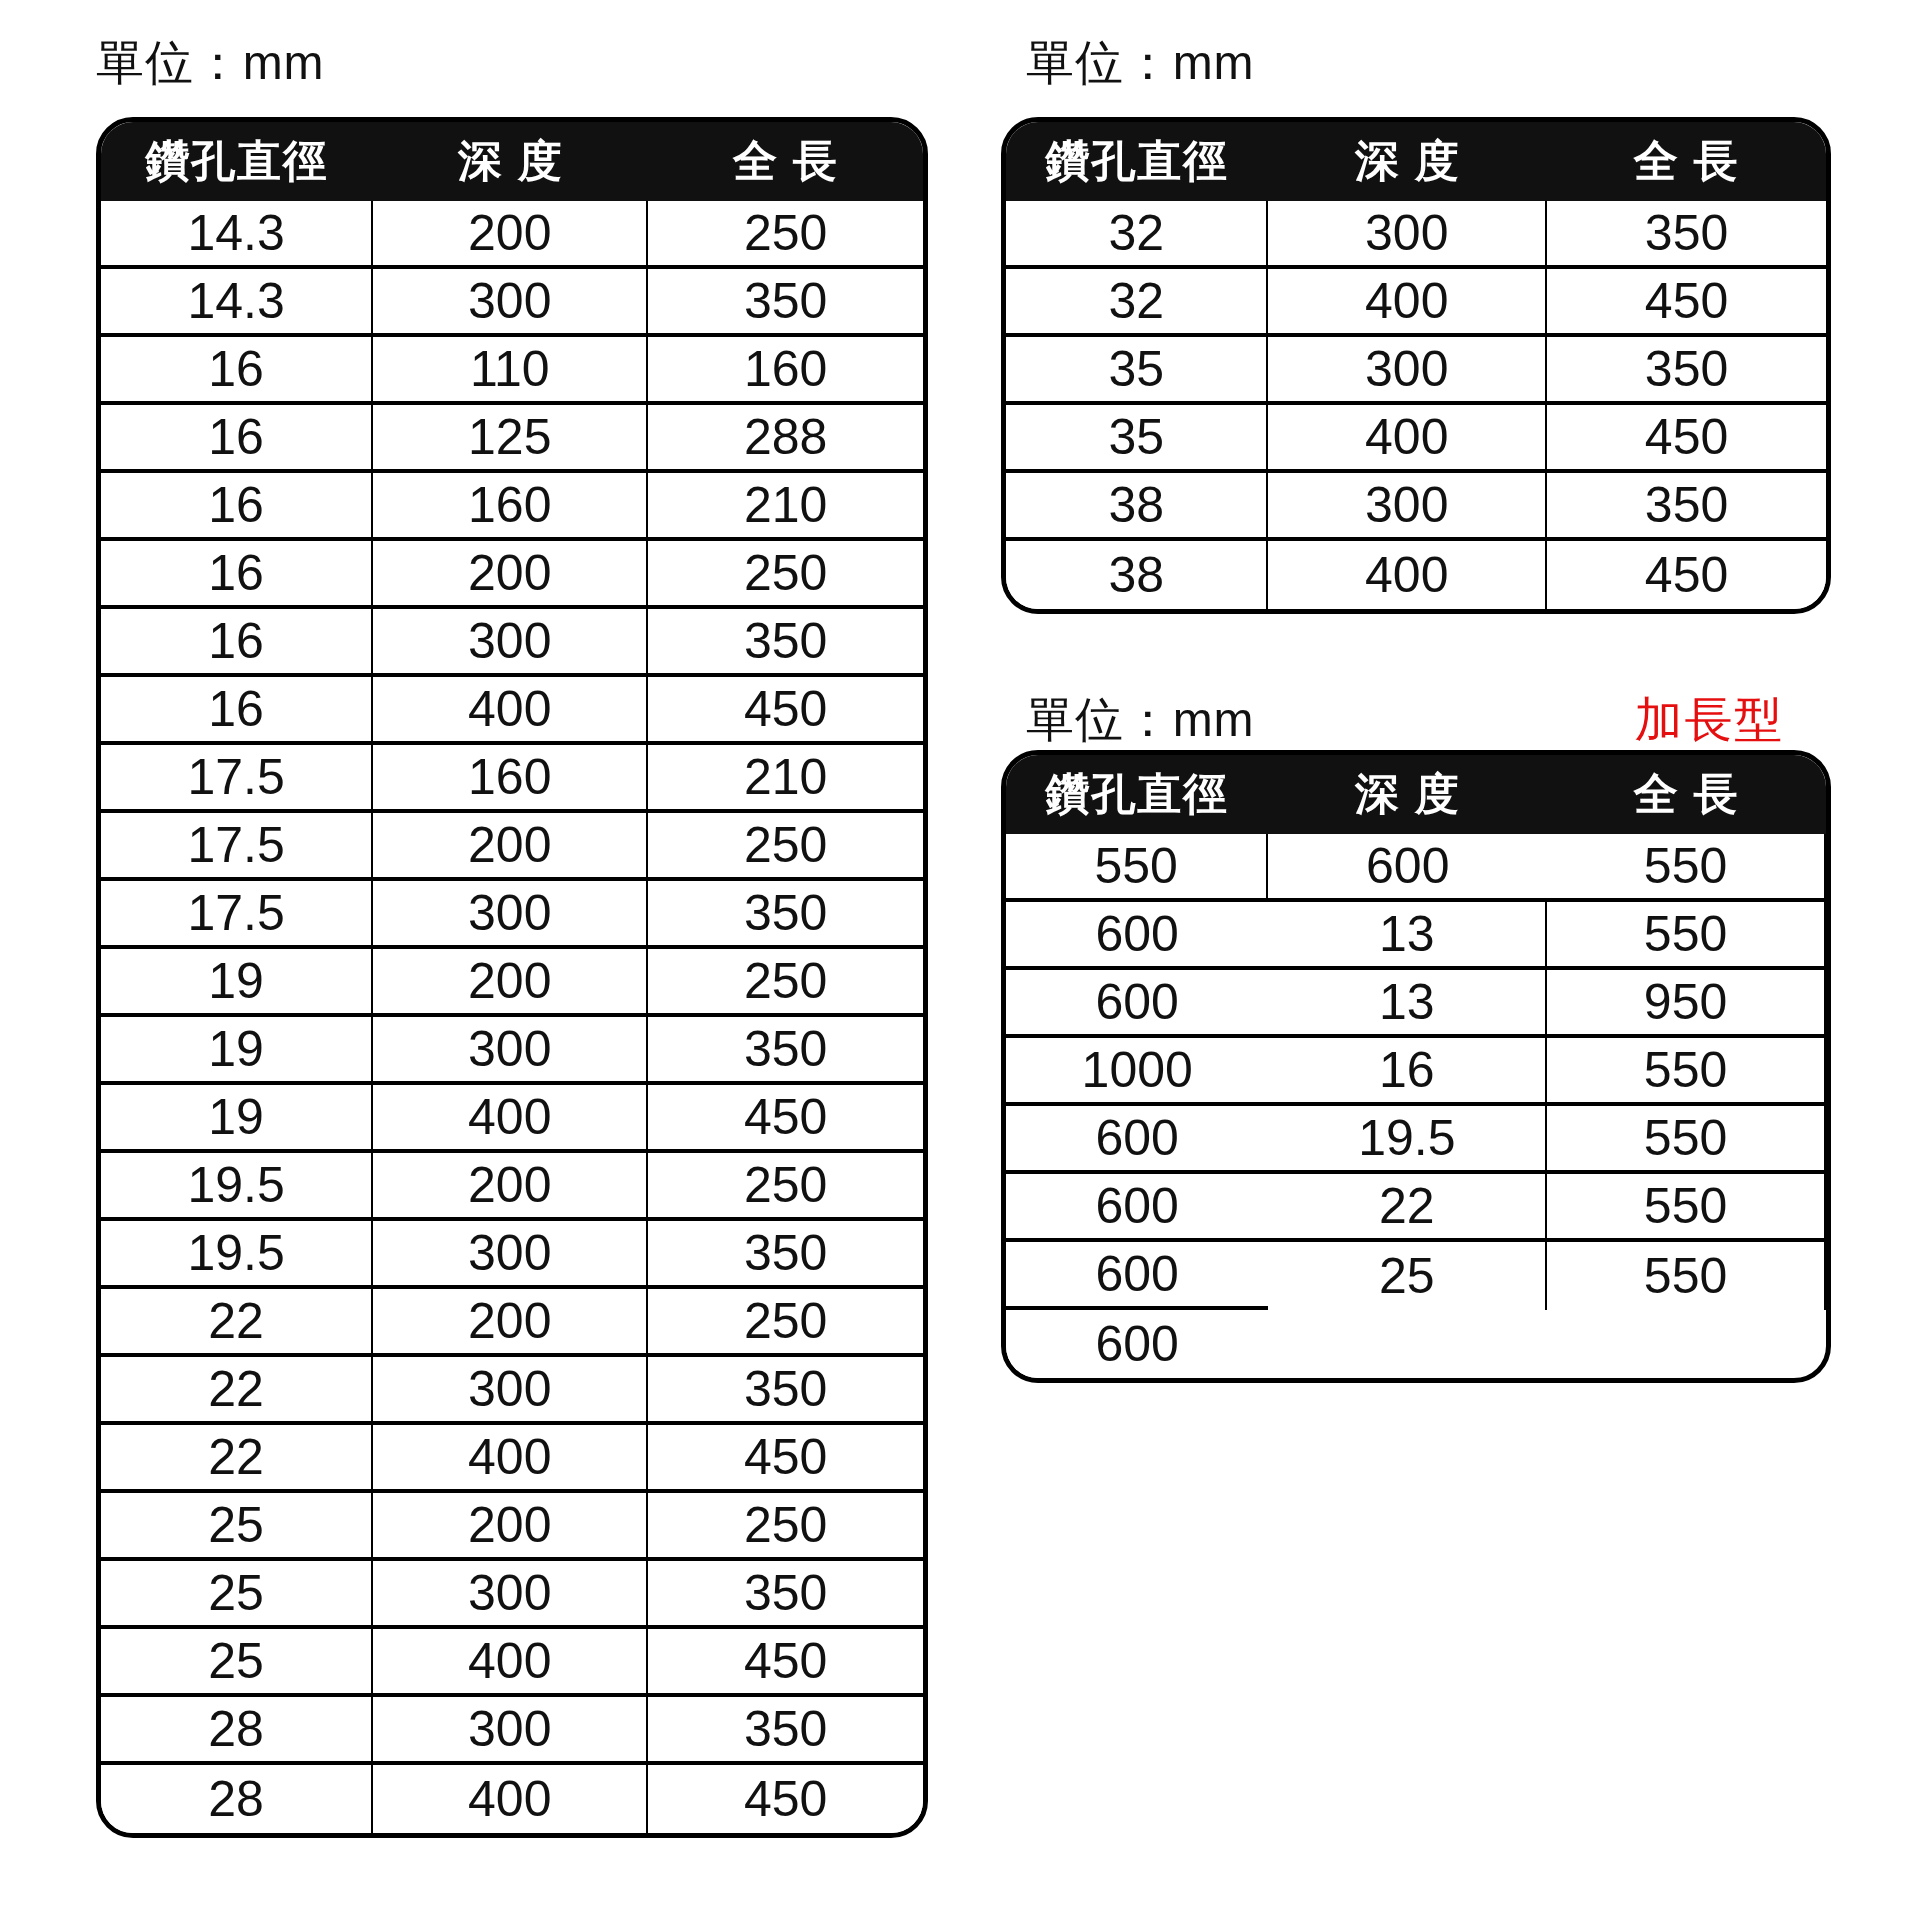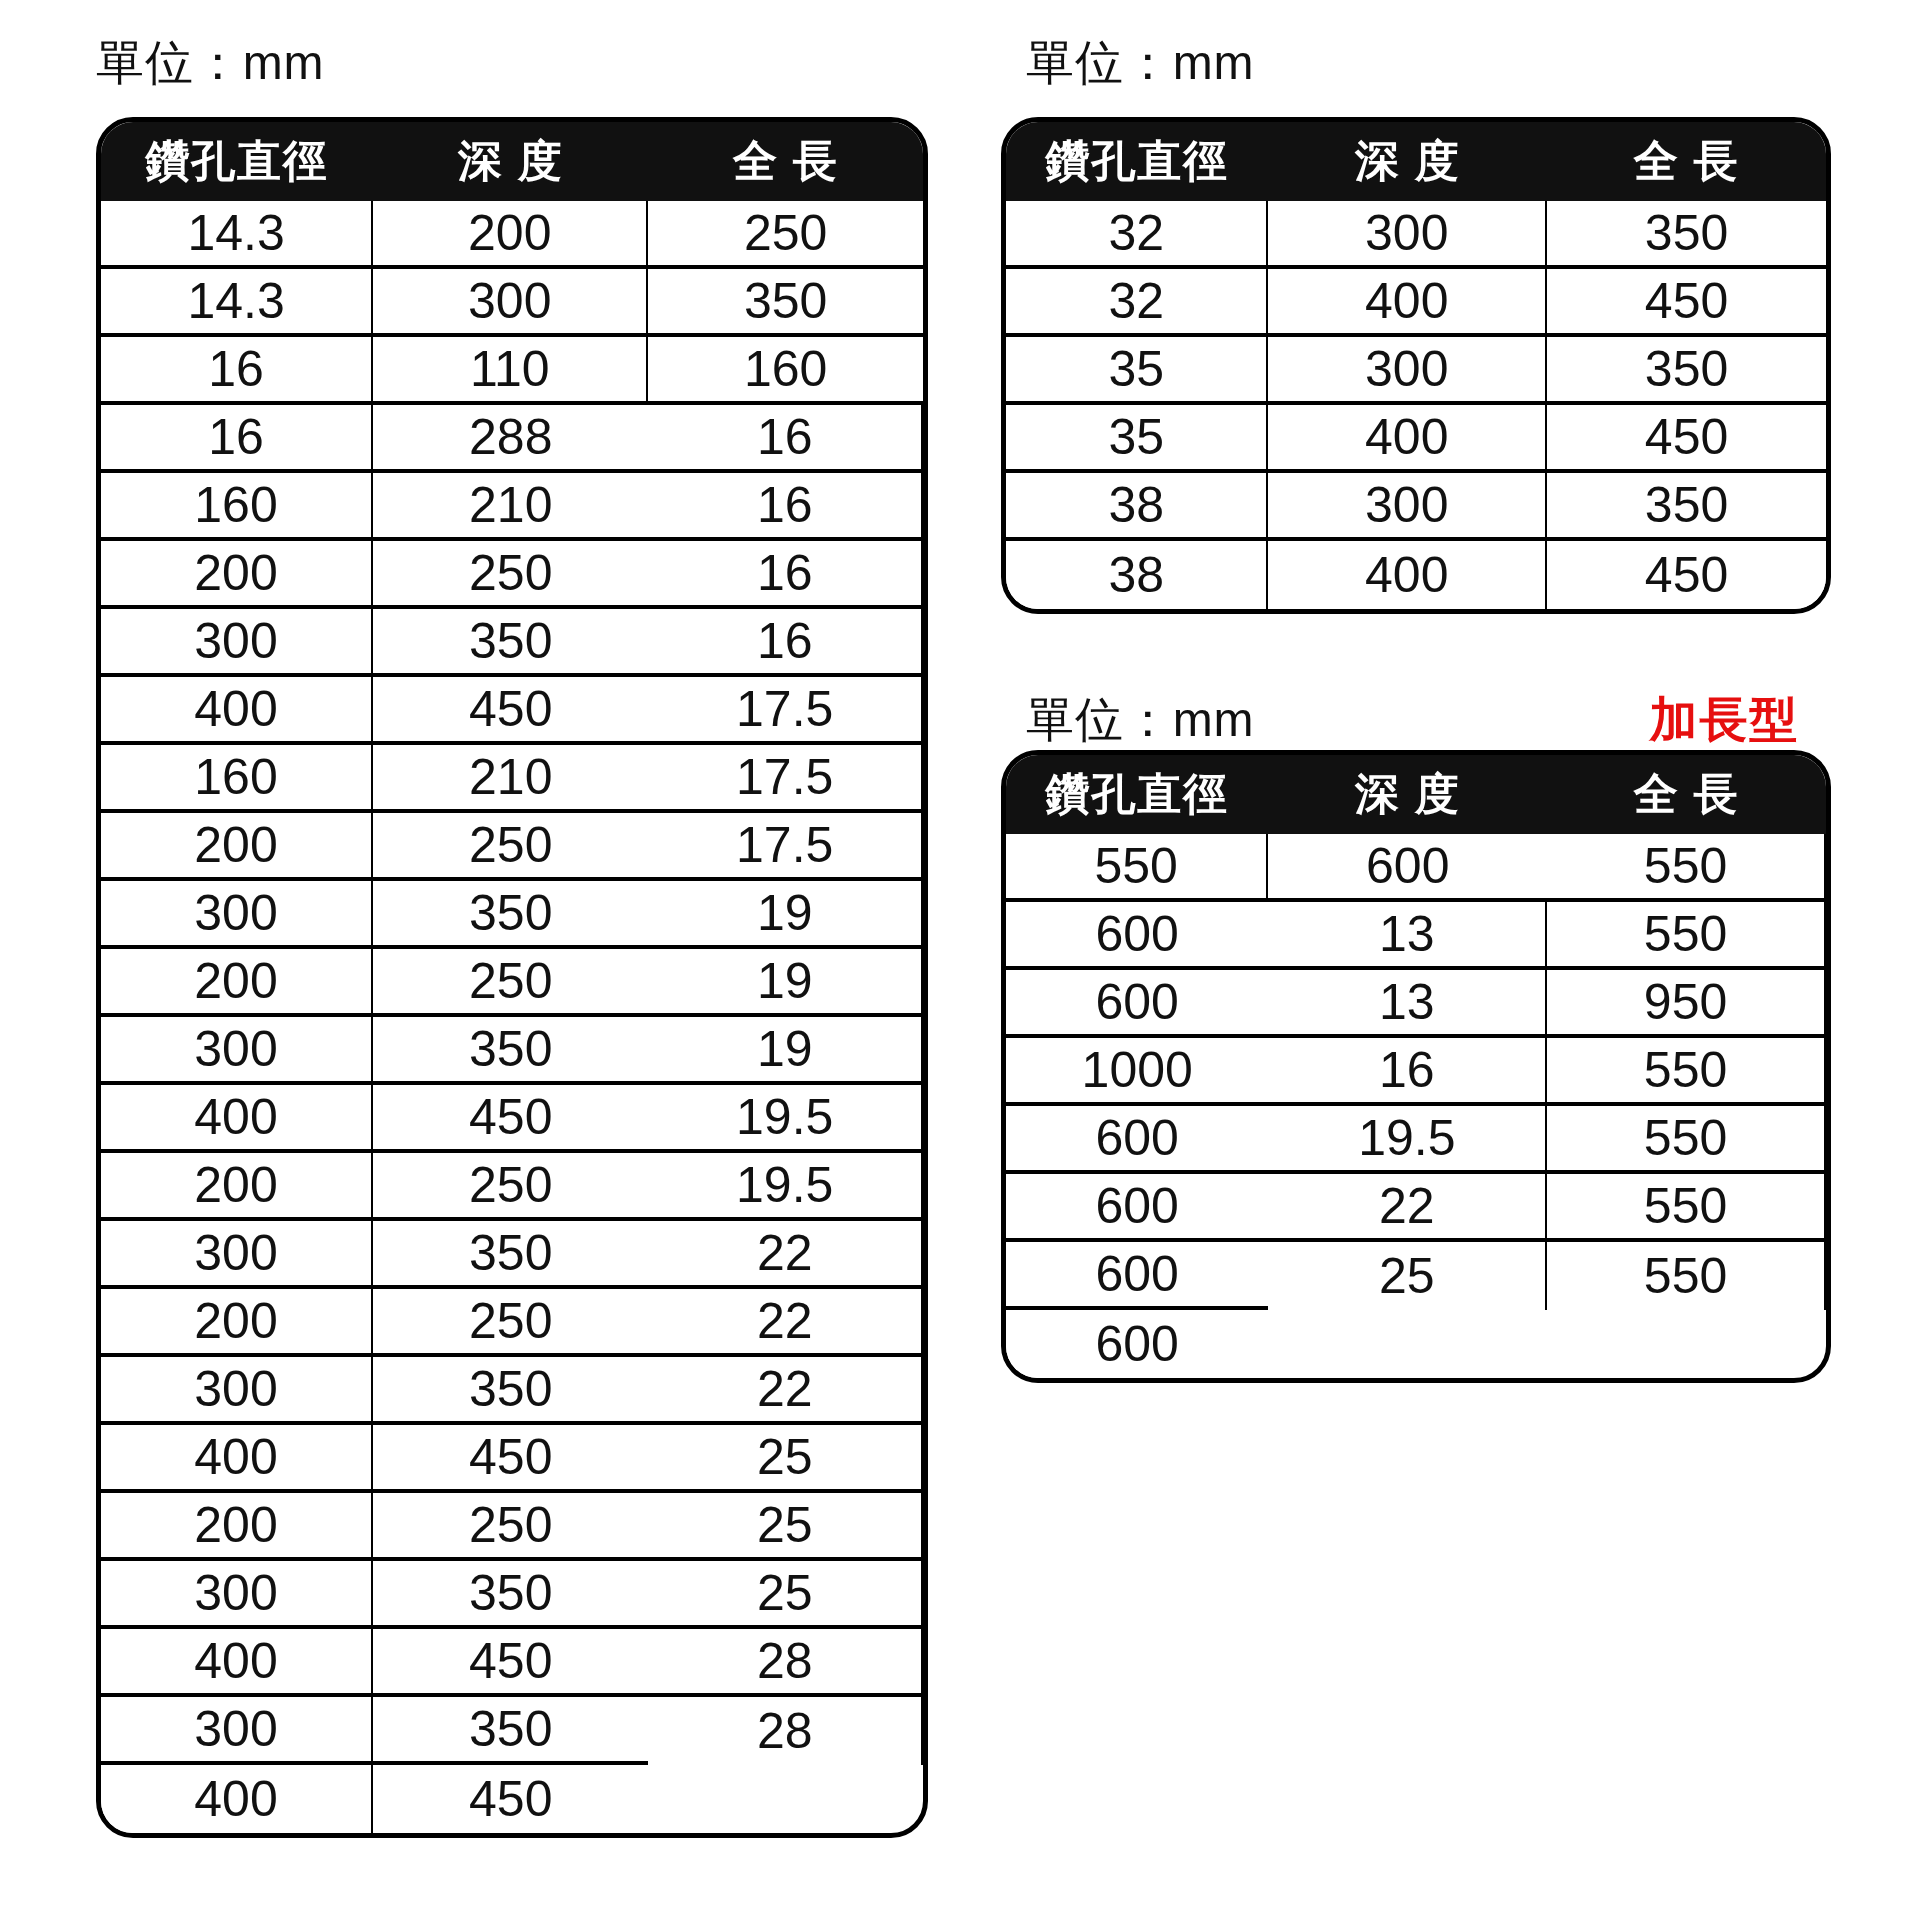--- a/index.html
+++ b/index.html
@@ -12,21 +12,21 @@
     letter-spacing:0.9px;white-space:nowrap;
   }
   .t1-title{left:96px;top:31px;}
   .t2-title{left:1026px;top:31px;}
   .t3-caption{
     position:absolute;left:1001px;top:688px;width:830px;
     display:flex;justify-content:space-between;align-items:flex-start;
   }
   .t3-caption .unit-title{position:static;margin-left:25px;}
   .badge-extended{
-    font-size:48px;font-weight:700;color:#e60f0f;margin-right:32px;
+    font-size:48px;font-weight:400;color:#e60f0f;margin-right:47px;
     letter-spacing:1.8px;white-space:nowrap;
   }
   .spec-table{
     position:absolute;display:grid;background:#ffffff;
     border:5.5px solid #000000;border-radius:37px;overflow:hidden;
     grid-auto-rows:68px;box-sizing:border-box;
   }
   .t1{left:96px;top:117px;width:832px;grid-template-columns:33.1% 33.5% 33.4%;grid-template-rows:79px;}
   .t2{left:1001px;top:117px;width:830px;grid-template-columns:32% 34% 34%;grid-template-rows:79px;}
   .t3{left:1001px;top:750px;width:830px;grid-template-columns:32% 34% 34%;grid-template-rows:79px;}
@@ -56,20 +56,21 @@
     <div class="td sep">14.3</div>
     <div class="td sep">200</div>
     <div class="td">250</div>
     <div class="td sep">14.3</div>
     <div class="td sep">300</div>
     <div class="td">350</div>
     <div class="td sep">16</div>
     <div class="td sep">110</div>
     <div class="td">160</div>
     <div class="td sep">16</div>
+    <div class="td sep">125</div>
     <div class="td">288</div>
     <div class="td sep">16</div>
     <div class="td sep">160</div>
     <div class="td">210</div>
     <div class="td sep">16</div>
     <div class="td sep">200</div>
     <div class="td">250</div>
     <div class="td sep">16</div>
     <div class="td sep">300</div>
     <div class="td">350</div>

